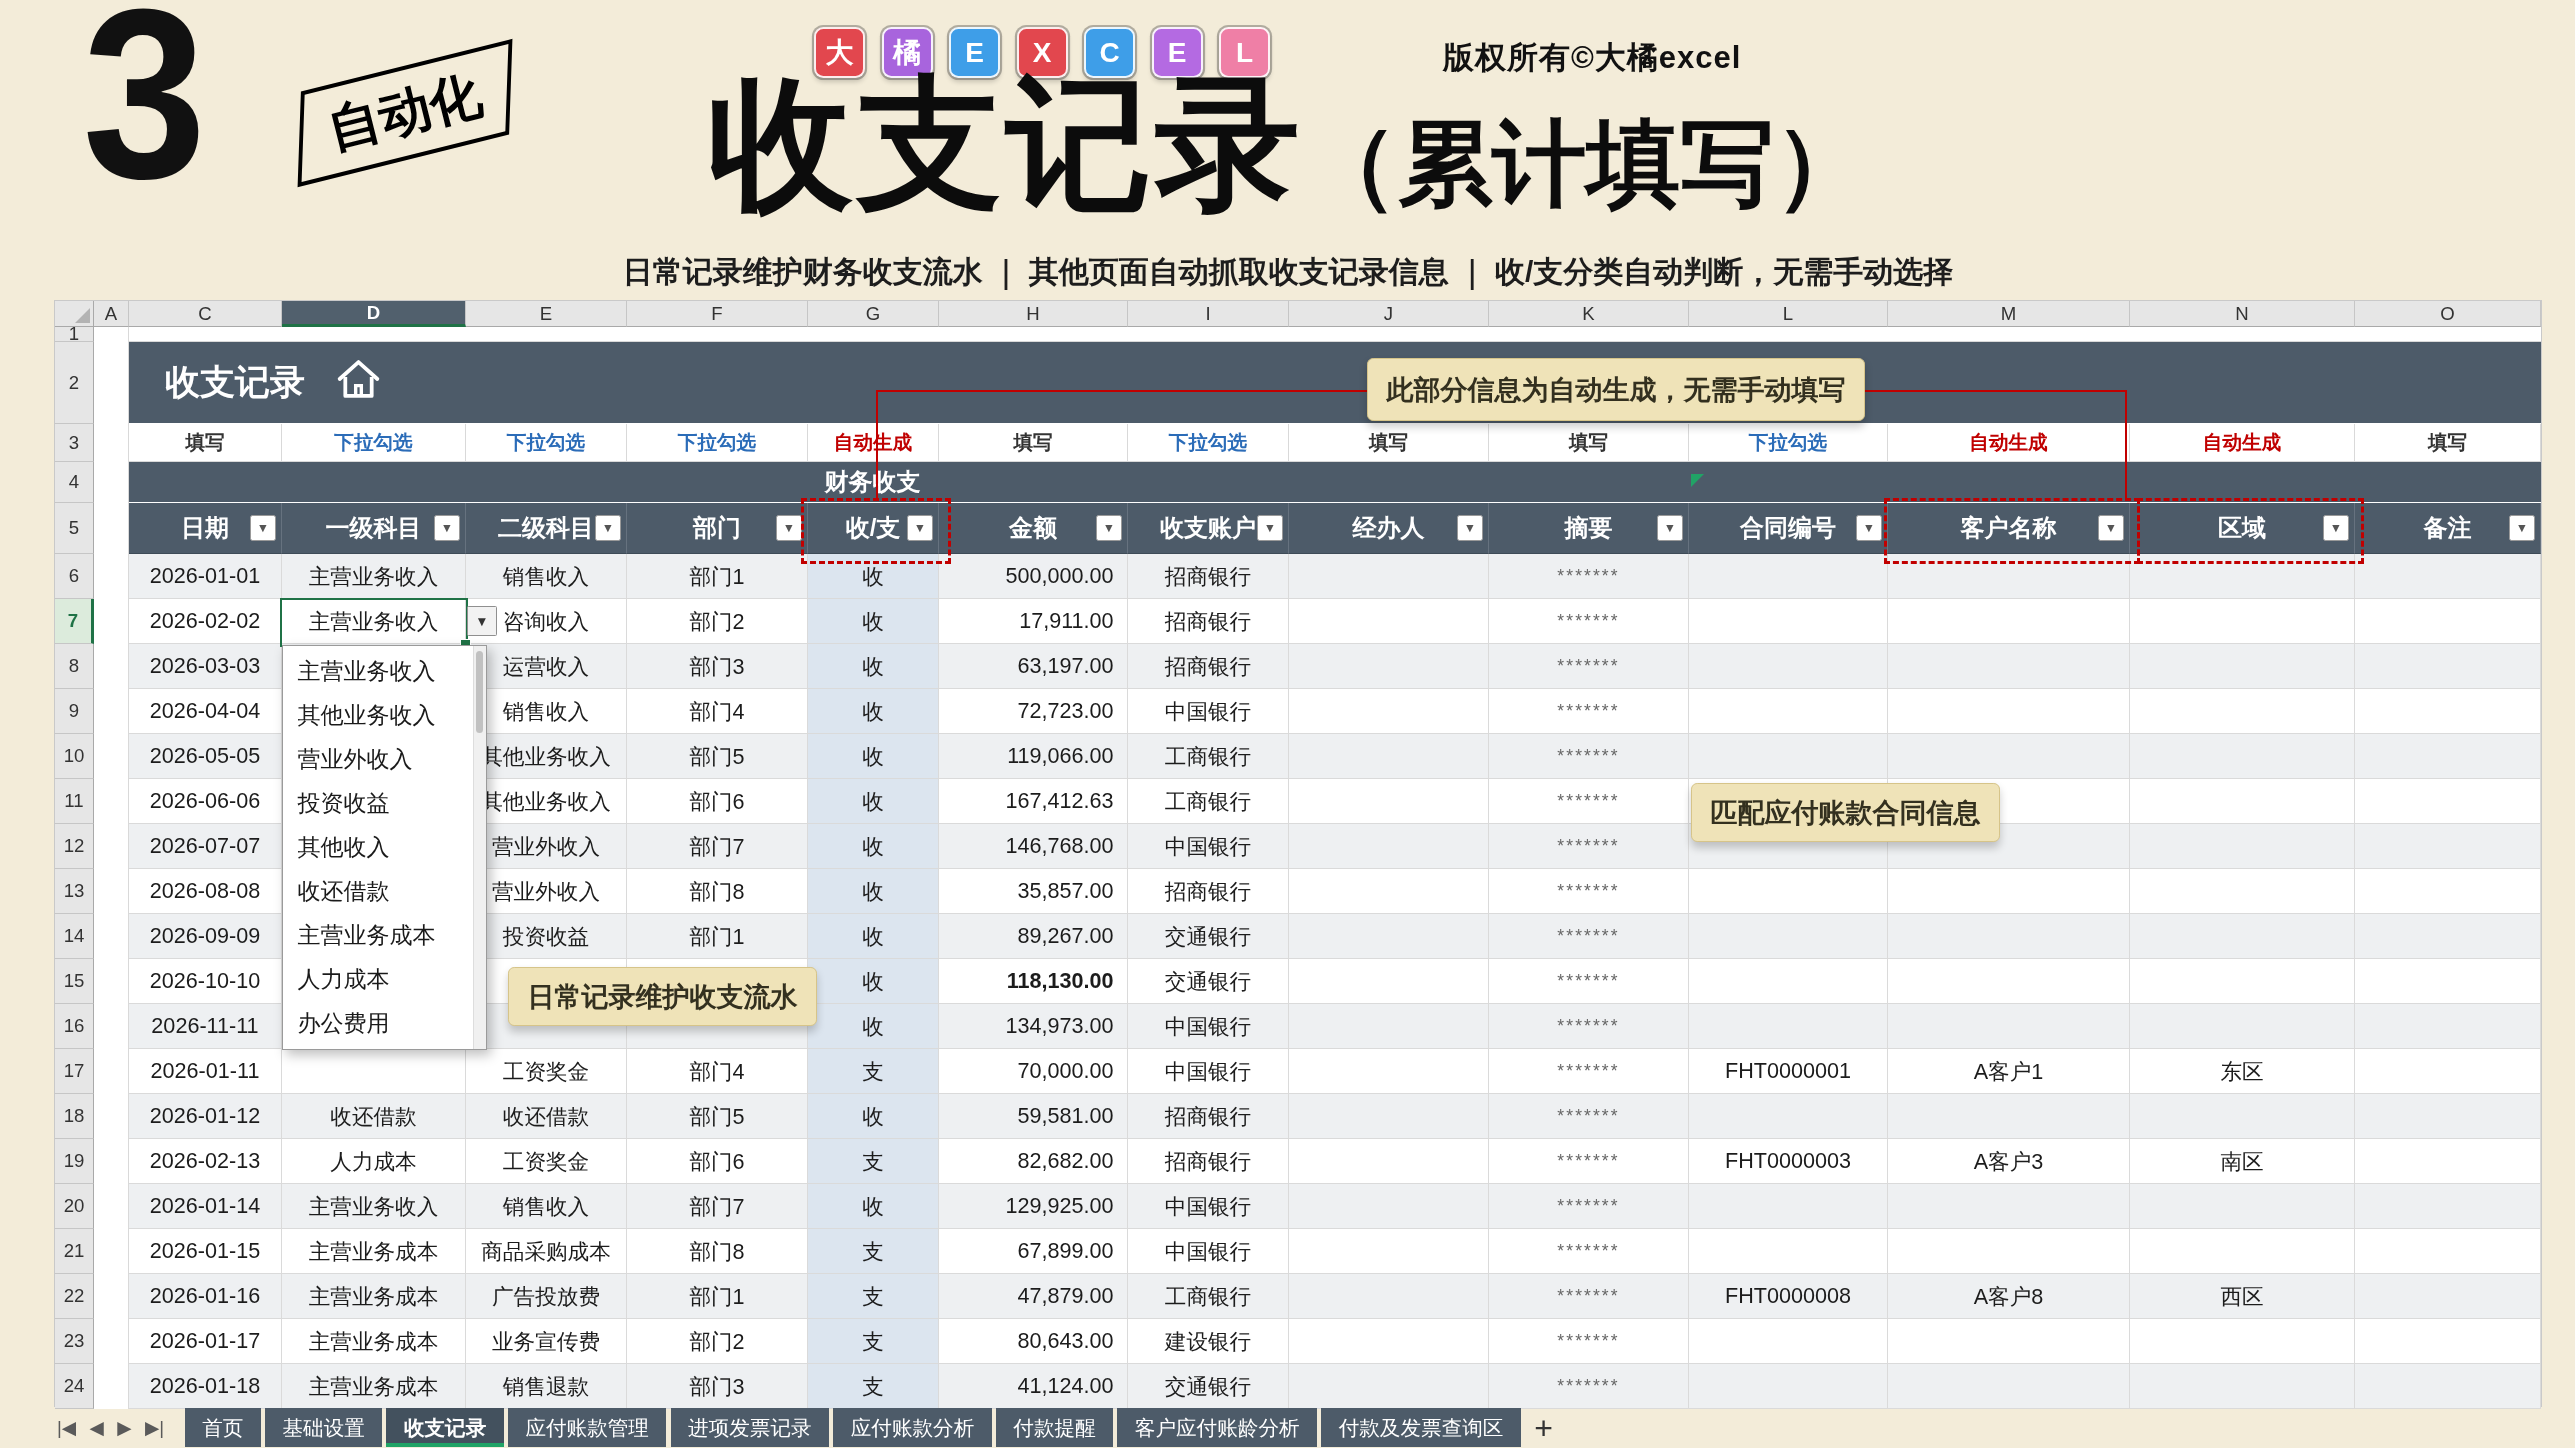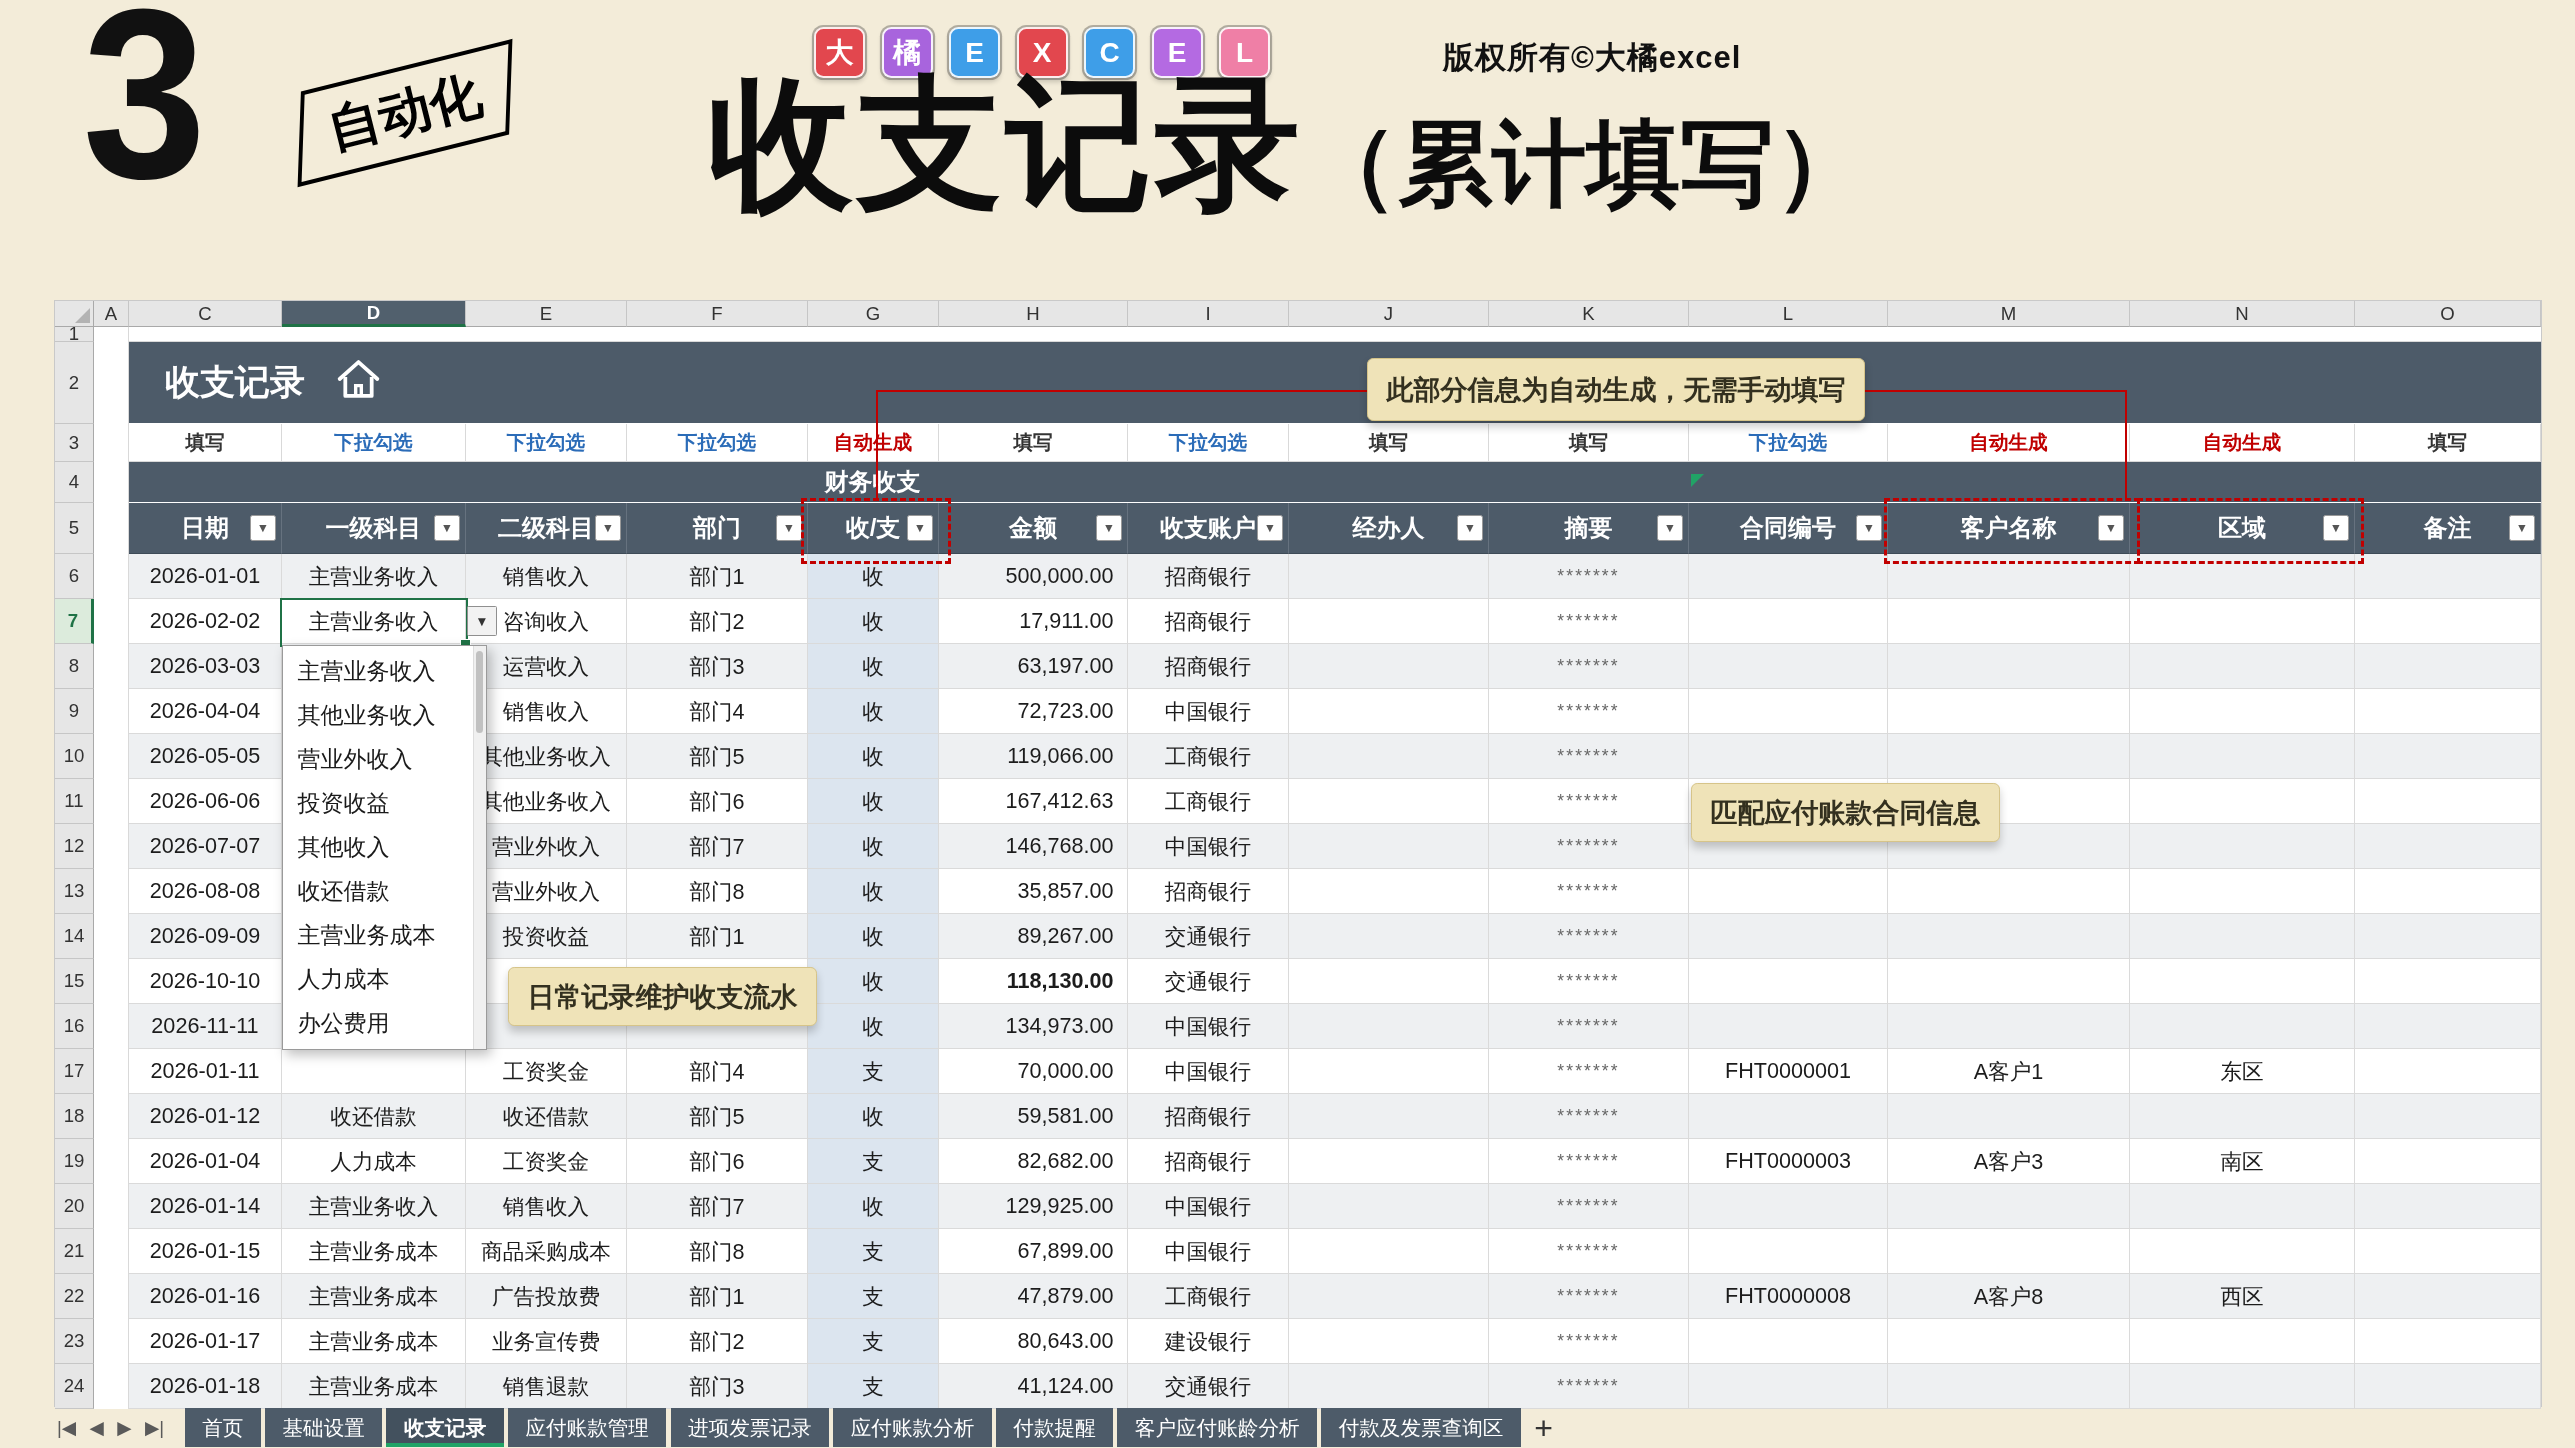--- a/index.html
+++ b/index.html
@@ -106,20 +106,21 @@
       <div class="badge" style="background: rgb(226, 71, 78);">X</div>
       <div class="badge" style="background: rgb(62, 158, 232);">C</div>
       <div class="badge" style="background: rgb(180, 106, 226);">E</div>
       <div class="badge" style="background: rgb(239, 127, 166);">L</div>
     </div>
   <div class="copyright">版权所有©大橘excel</div>
   <div class="title-row">
     <span class="t-main">收支记录</span>
       <span class="t-suffix">（累计填写）</span>
   </div>
+  <div class="subtitle">日常记录维护财务收支流水 ｜ 其他页面自动抓取收支记录信息 ｜ 收/支分类自动判断，无需手动选择</div>
 
   <div class="sheet">
     <div class="grid" id="grid">
         <div class="corner" style="grid-area: 1 / 1;"></div>
         <div class="cl" style="grid-area: 1 / 2;">A</div>
         <div class="cl" style="grid-area: 1 / 3;">C</div>
         <div class="cl sel" style="grid-area: 1 / 4;">D</div>
         <div class="cl" style="grid-area: 1 / 5;">E</div>
         <div class="cl" style="grid-area: 1 / 6;">F</div>
         <div class="cl" style="grid-area: 1 / 7;">G</div>
@@ -395,21 +396,21 @@
         <div class="dc stripe" style="grid-area: 19 / 6;">部门5</div>
         <div class="dc stripe g" style="grid-area: 19 / 7;">收</div>
         <div class="dc stripe amt" style="grid-area: 19 / 8;">59,581.00</div>
         <div class="dc stripe" style="grid-area: 19 / 9;">招商银行</div>
         <div class="dc stripe" style="grid-area: 19 / 10;"></div>
         <div class="dc stripe ast" style="grid-area: 19 / 11;">*******</div>
         <div class="dc stripe" style="grid-area: 19 / 12;"></div>
         <div class="dc stripe" style="grid-area: 19 / 13;"></div>
         <div class="dc stripe" style="grid-area: 19 / 14;"></div>
         <div class="dc stripe" style="grid-area: 19 / 15;"></div>
-        <div class="dc" style="grid-area: 20 / 3;">2026-01-04</div>
+        <div class="dc" style="grid-area: 20 / 3;">2026-02-13</div>
         <div class="dc" style="grid-area: 20 / 4;">人力成本</div>
         <div class="dc" style="grid-area: 20 / 5;">工资奖金</div>
         <div class="dc" style="grid-area: 20 / 6;">部门6</div>
         <div class="dc g" style="grid-area: 20 / 7;">支</div>
         <div class="dc amt" style="grid-area: 20 / 8;">82,682.00</div>
         <div class="dc" style="grid-area: 20 / 9;">招商银行</div>
         <div class="dc" style="grid-area: 20 / 10;"></div>
         <div class="dc ast" style="grid-area: 20 / 11;">*******</div>
         <div class="dc" style="grid-area: 20 / 12;">FHT0000003</div>
         <div class="dc" style="grid-area: 20 / 13;">A客户3</div>

